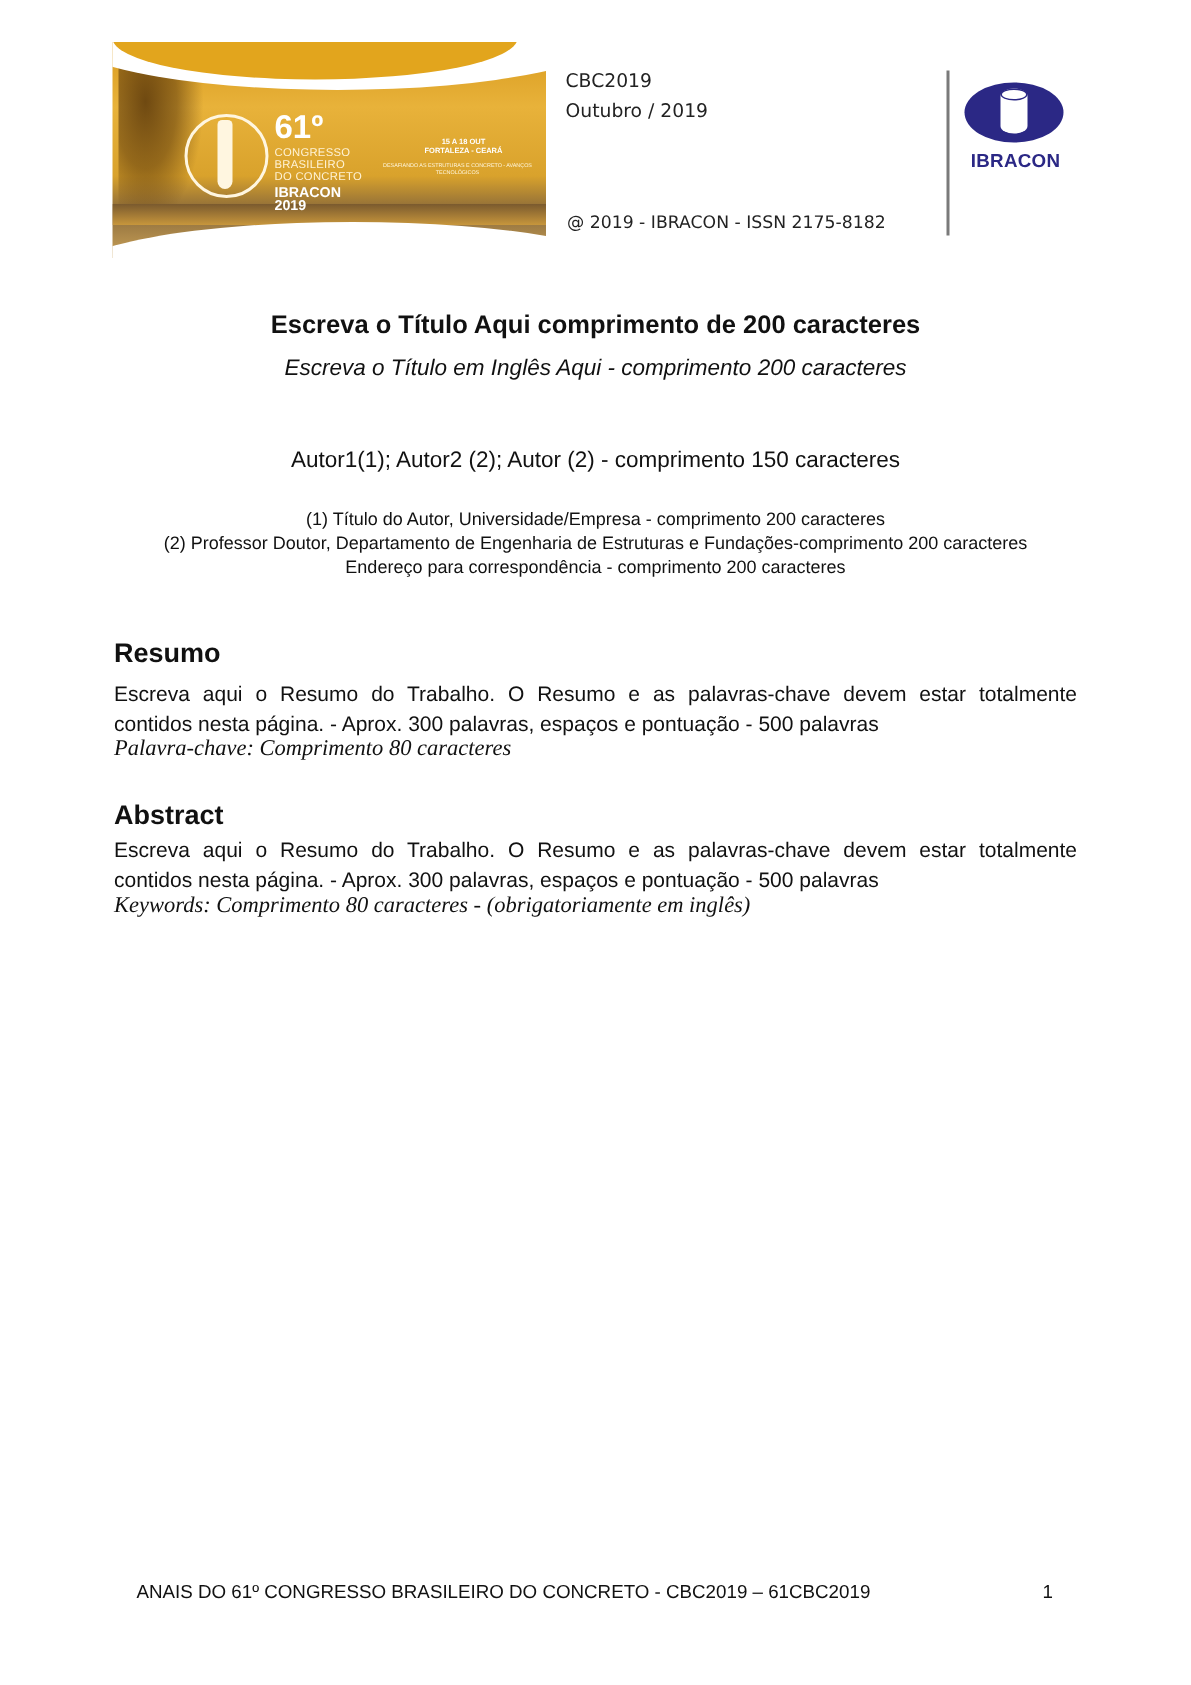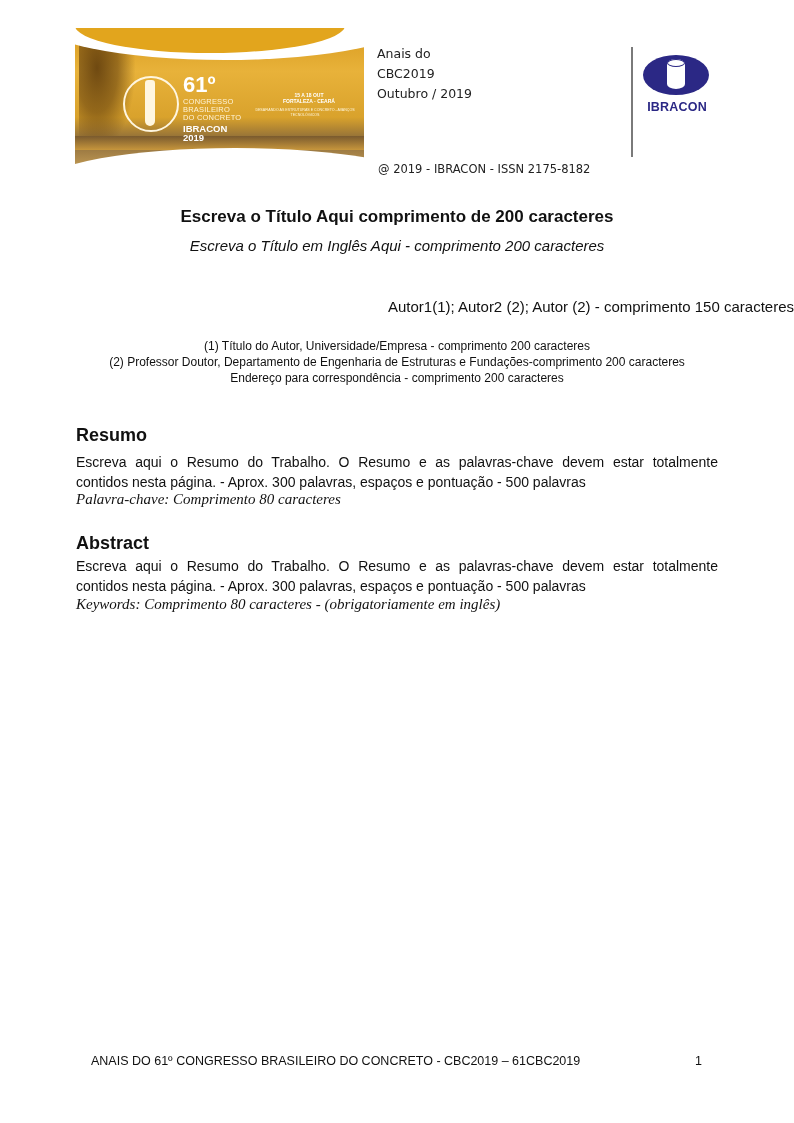--- a/index.html
+++ b/index.html
@@ -15,31 +15,31 @@
     background: radial-gradient(ellipse at 30% 25%, rgba(90,55,10,0.85) 0%, rgba(90,55,10,0.55) 35%, rgba(0,0,0,0) 65%); }
   .banner .circle { position: absolute; left: 48px; top: 48px; width: 52px; height: 52px; border: 2px solid #fff6e0; border-radius: 50%; }
   .banner .figure { position: absolute; left: 70px; top: 52px; width: 10px; height: 46px; background: #fff6e0; border-radius: 5px 5px 8px 8px; }
   .banner .num { position: absolute; left: 108px; top: 46px; color: #fff; font-weight: bold; font-size: 22px; line-height: 22px; }
   .banner .cong { position: absolute; left: 108px; top: 70px; color: #fff3d6; font-size: 7.5px; line-height: 8px; letter-spacing: 0.2px; }
   .banner .ibr { position: absolute; left: 108px; top: 96px; color: #fff; font-weight: bold; font-size: 9.5px; line-height: 9px; }
   .banner .dates { position: absolute; left: 184px; top: 64px; width: 100px; color: #fff; font-size: 5px; line-height: 6px; font-weight: bold; text-align: center; }
   .banner .tag { position: absolute; left: 176px; top: 80px; width: 108px; color: #fff6dc; font-size: 3.6px; line-height: 5px; text-align: center; }
 
   .hdr-text { position: absolute; left: 377px; top: 44px; font-family: "DejaVu Sans", sans-serif; font-size: 12.5px; line-height: 20px; color: #222; }
-  .hdr-copy { position: absolute; left: 378px; top: 141px; font-family: "DejaVu Sans", sans-serif; font-size: 11.5px; color: #222; margin-top: 21px; }
+  .hdr-copy { position: absolute; left: 378px; top: 141px; font-family: "DejaVu Sans", sans-serif; font-size: 11.5px; color: #222; }
   .hdr-divider { position: absolute; left: 631px; top: 47px; width: 2px; height: 110px; background: #7a7a7a; }
   .logo { position: absolute; left: 643px; top: 55px; width: 68px; height: 66px; }
   .logo .oval { position: absolute; left: 0; top: 0; width: 66px; height: 40px; border-radius: 50%; background: #2b2885; }
   .logo .cyl { position: absolute; left: 24px; top: 4px; width: 18px; height: 30px; background: #fff; border-radius: 9px / 5px; }
   .logo .cyl-top { position: absolute; left: 24px; top: 4px; width: 18px; height: 8px; border-radius: 50%; border: 1px solid #2b2885; box-sizing: border-box; background: #fff; }
   .logo .word { position: absolute; left: -1px; top: 45px; width: 70px; text-align: center; font-weight: bold; font-size: 12.5px; color: #2b2885; letter-spacing: 0.2px; }
 
   .title { position: absolute; left: 0; width: 794px; text-align: center; top: 207px; font-size: 17px; font-weight: bold; }
   .subtitle { position: absolute; left: 0; width: 794px; text-align: center; top: 237px; font-size: 15px; font-style: italic; }
-  .authors { position: absolute; left: 0; width: 794px; text-align: right; top: 298px; font-size: 15px; }
+  .authors { position: absolute; left: 0; width: 794px; text-align: center; top: 298px; font-size: 15px; }
   .affils { position: absolute; left: 0; width: 794px; text-align: center; top: 338px; font-size: 12px; line-height: 16px; }
 
   .sec-h { position: absolute; left: 76px; font-size: 18px; font-weight: bold; }
   .para { position: absolute; left: 76px; width: 642px; font-size: 14px; line-height: 20px; text-align: justify; }
   .para .l1 { display: block; text-align-last: justify; }
   .para .l2 { display: block; }
   .kw { position: absolute; left: 76px; font-family: "Liberation Serif", serif; font-style: italic; font-size: 15px; }
 
   .footer { position: absolute; left: 91px; top: 1054px; font-size: 12.5px; }
   .pagenum { position: absolute; left: 695px; top: 1054px; font-size: 12.5px; }
@@ -66,21 +66,20 @@
     <div>2019</div>
   </div>
   <div class="dates">
     <div>15 A 18 OUT</div>
     <div>FORTALEZA - CEARÁ</div>
   </div>
   <div class="tag">DESAFIANDO AS ESTRUTURAS E CONCRETO - AVANÇOS TECNOLÓGICOS</div>
 </div>
 
 <div class="hdr-text">
-  <div>Anais do</div>
   <div>CBC2019</div>
   <div>Outubro / 2019</div>
 </div>
 <div class="hdr-copy">@ 2019 - IBRACON  -  ISSN 2175-8182</div>
 <div class="hdr-divider"></div>
 
 <div class="logo">
   <div class="oval"></div>
   <div class="cyl"></div>
   <div class="cyl-top"></div>

